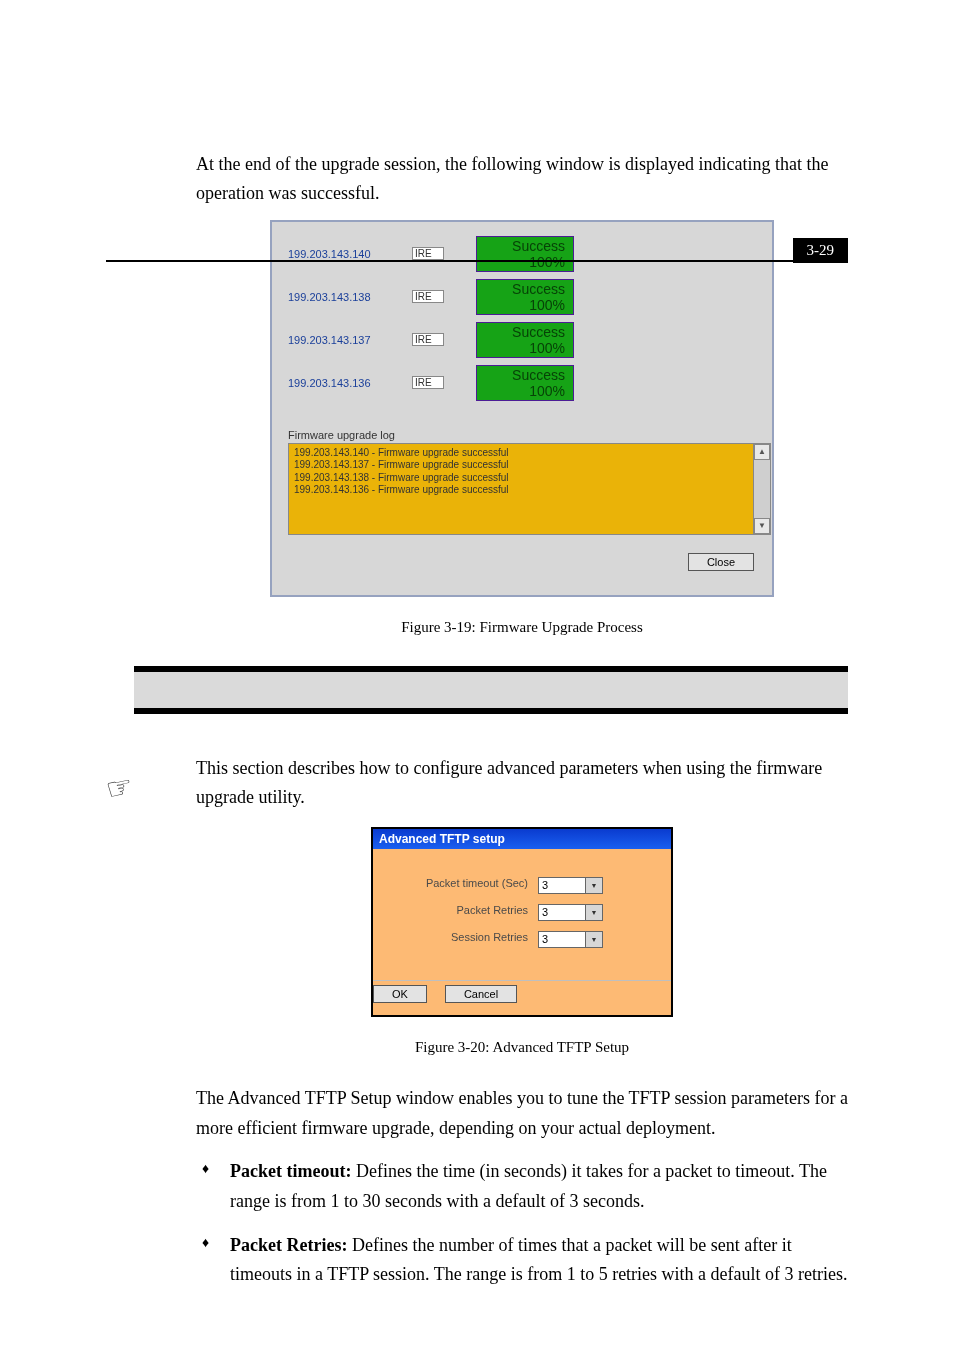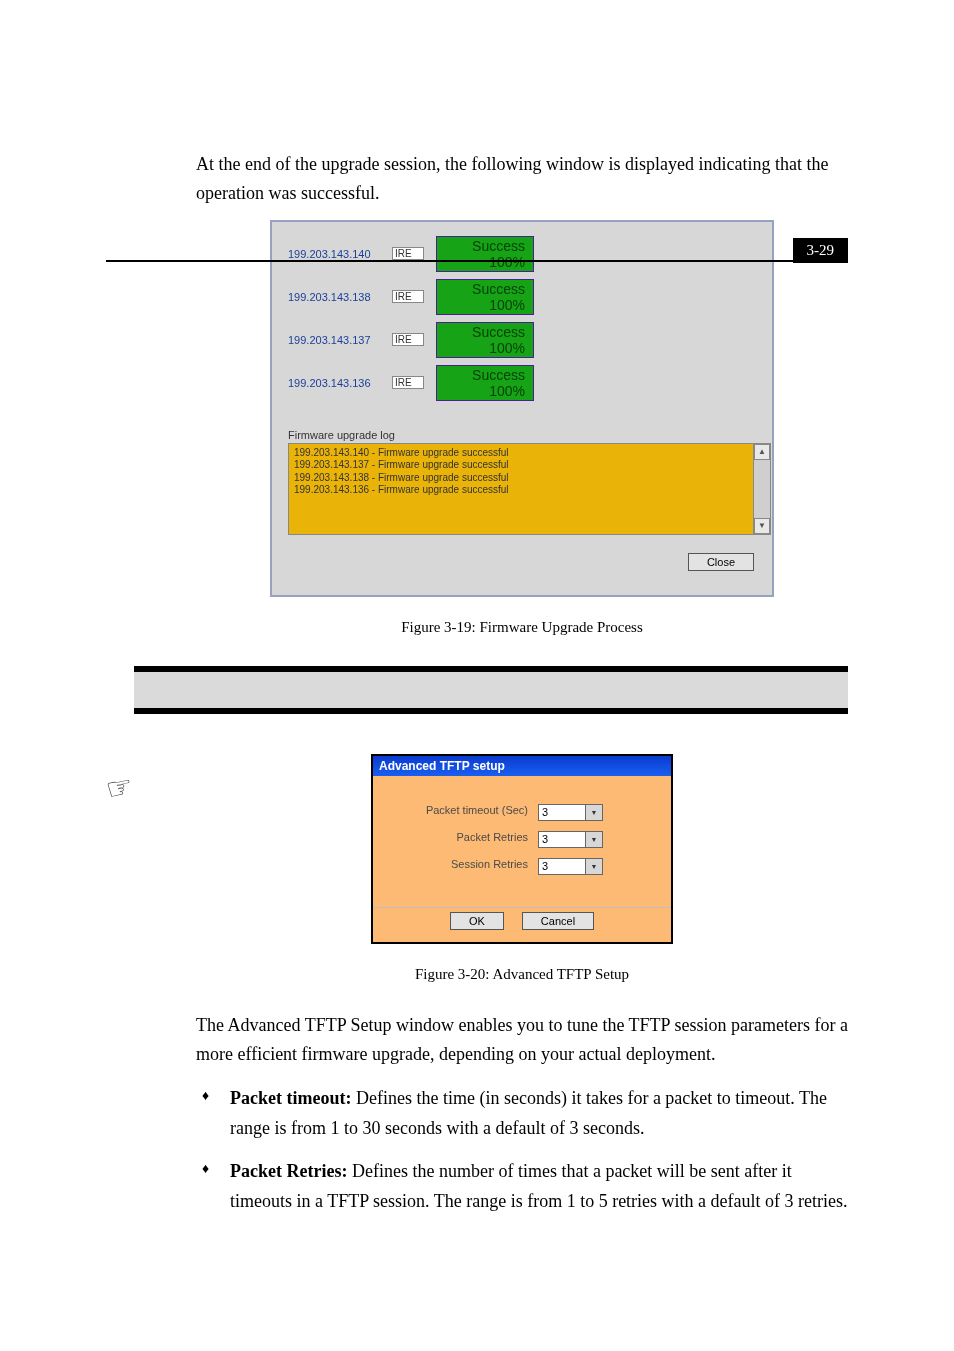--- a/index.html
+++ b/index.html
@@ -4,21 +4,21 @@
 <style>
 html,body{margin:0;padding:0;background:#fff;font-family:Georgia,"Times New Roman",serif;color:#000}
 .page{width:954px;min-height:1351px;margin:0 auto;position:relative;padding:0 0 60px 0;box-sizing:border-box}
 .pgnum{position:absolute;top:88px;right:106px;background:#000;color:#fff;padding:4px 14px;font-family:Georgia,serif;font-size:15px}
 .hr{position:absolute;top:110px;left:106px;right:106px;border-top:2px solid #000}
 .body{margin:150px 106px 0 196px}
 .intro{font-size:18px;line-height:1.6;margin-bottom:12px}
 .figwin{border:2px solid #96a2bf;width:500px;margin:0 auto;font-family:Tahoma,Arial,sans-serif;font-size:11px;color:#333;background:#d7d7d7}
 .figwin .titlebar{background:linear-gradient(#1a3f9a,#2a5fd0);color:#fff;font-weight:bold;padding:3px 6px;font-size:12px}
 .figwin .inner{padding:14px 16px 8px 16px}
-.iprow{display:flex;align-items:center;gap:12px;margin-bottom:7px;font-size:11px}
+.iprow{display:flex;align-items:center;gap:32px;margin-bottom:7px;font-size:11px}
 .iprow .ip{width:92px;color:#1a3f9a}
 .iprow .ire{width:26px;color:#333;background:#fff;border:1px solid #888;padding:0 2px;font-size:10px}
 .iprow .bar{background:#16a316;color:#074307;font-size:14px;padding:1px 8px;border:1px solid #4c1d95;width:80px;text-align:right}
 .loglbl{margin:28px 0 2px 0;font-size:11px;color:#333}
 .logbox{background:#eab308;border:1px solid #888;padding:3px 5px;font-size:10px;line-height:1.25;color:#333;height:84px;position:relative}
 .logbox .scroll{position:absolute;top:-1px;right:-16px;width:16px;bottom:-1px;background:#cfcfcf;display:flex;flex-direction:column;justify-content:space-between;align-items:center;border:1px solid #888}
 .logbox .scroll .btn{width:14px;height:14px;background:#e8e8e8;border:1px solid #888;display:flex;align-items:center;justify-content:center;font-size:8px;color:#555}
 .figwin .btnbar{display:flex;justify-content:flex-end;padding:10px 18px 24px 0}
 .winbtn{background:#e3e3e3;border:1px solid #555;padding:2px 18px;font-size:11px;font-family:Tahoma,Arial,sans-serif}
 .figcap{text-align:center;font-family:Georgia,serif;font-weight:normal;font-size:15px;margin:22px 0 28px 0}
@@ -28,21 +28,21 @@
 .noteicon{position:relative;left:-30px;top:-12px;font-size:30px;color:#333;transform:rotate(-12deg)}
 .section2{margin:30px 106px 0 196px}
 .dlg{border:2px solid #000000;width:298px;margin:10px auto 0 auto;font-family:Tahoma,Arial,sans-serif;font-size:11px;background:#fdba74}
 .dlg .titlebar{background:linear-gradient(#0a3bcf,#1a5ff0);color:#fff;font-weight:bold;padding:3px 6px;font-size:12px}
 .dlg .form{padding:28px 20px 22px 20px}
 .fr{display:flex;align-items:flex-start;margin-bottom:10px}
 .fr label{width:135px;text-align:right;padding-right:10px;font-size:11px;color:#4a4a4a}
 .fr .combo{display:flex;align-items:stretch}
 .fr .combo input{width:48px;border:1px solid #666;background:#fff;font-size:11px;padding:0 3px;height:17px;box-sizing:border-box}
 .fr .combo .dd{width:16px;border:1px solid #666;border-left:0;background:#d7d7d7;display:flex;align-items:center;justify-content:center;font-size:7px;color:#333}
-.dlg .btnbar{display:flex;justify-content:center;gap:18px;padding:4px 0 12px 0;border-top:1px solid #bfbfbf}
+.dlg .btnbar{display:flex;justify-content:flex-start;gap:18px;padding:4px 0 12px 0;border-top:1px solid #bfbfbf}
 .para{font-size:18px;line-height:1.65;margin:0 0 14px 0}
 ul.bul{list-style:none;padding:0;margin:6px 0 0 0}
 ul.bul li{position:relative;padding-left:34px;font-size:18px;line-height:1.65;margin-bottom:14px}
 ul.bul li:before{content:"\2666";position:absolute;left:6px;top:0;font-size:14px}
 .b{font-weight:bold}
 </style>
 </head>
 <body>
 
 <div class="page">
@@ -96,20 +96,21 @@
   </div>
 
   <div class="notebar" style="margin-left:134px;margin-right:106px">
     <div class="noteline"></div>
     <div class="notebody"></div>
     <div class="noteline"></div>
   </div>
   <div class="noteicon" style="position:absolute;left:106px;top:620px">☞</div>
 
   <div class="section2">
+    <p class="para">This section describes how to configure advanced parameters when using the firmware upgrade utility.</p>
 
     <div class="dlg">
       <div class="titlebar">Advanced TFTP setup</div>
       <div class="form">
         <div class="fr">
           <label>Packet timeout (Sec)</label>
           <div class="combo">
             <input value="3" style="">
             <div class="dd">▼</div>
           </div>

